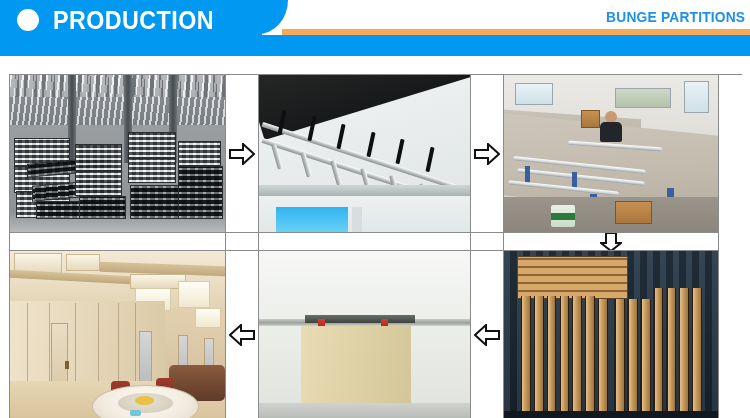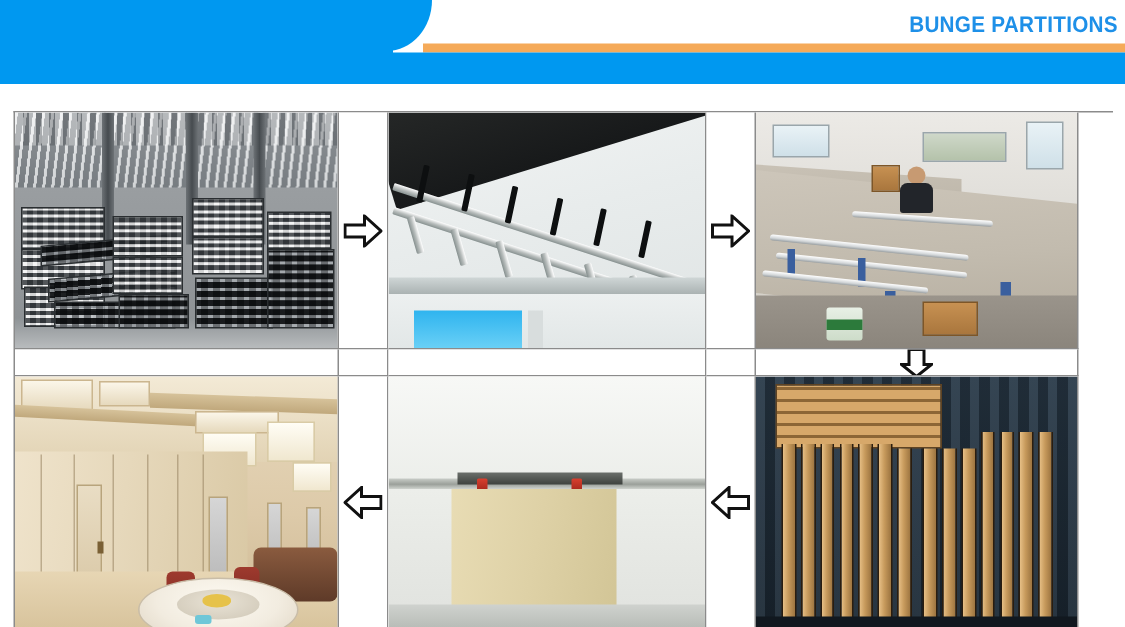--- a/index.html
+++ b/index.html
@@ -254,20 +254,24 @@
 
 <div id="page">
 
   <div class="header">
     <div class="hdr-blue-block"></div>
     <div class="hdr-curve-mask"></div>
     <div class="hdr-curve"></div>
     <div class="hdr-orange-bar"></div>
     <div class="hdr-blue-bar"></div>
 
+    <div class="hdr-title-wrap">
+      <span class="hdr-bullet"></span>
+      <span class="hdr-title">PRODUCTION</span>
+    </div>
 
     <div class="hdr-brand">BUNGE PARTITIONS</div>
   </div>
 
   <div class="grid">
 
     <div class="cell">
       <div class="photo p1">
         <div class="p1-roof"></div>
         <div class="p1-roof2"></div>

